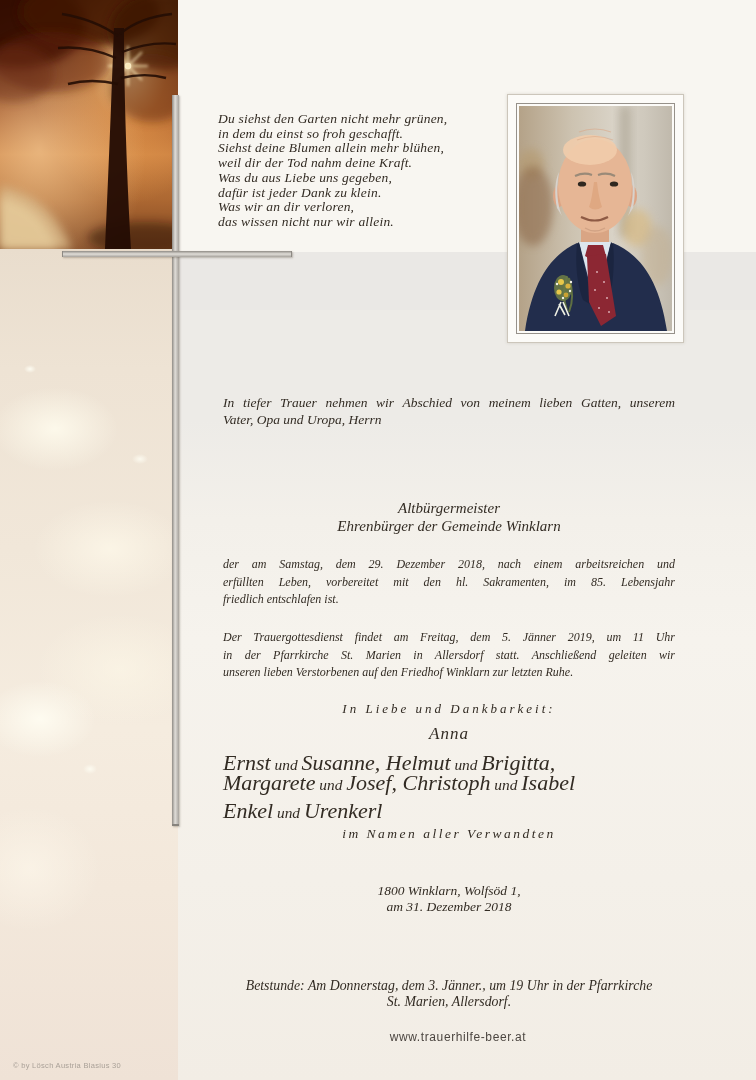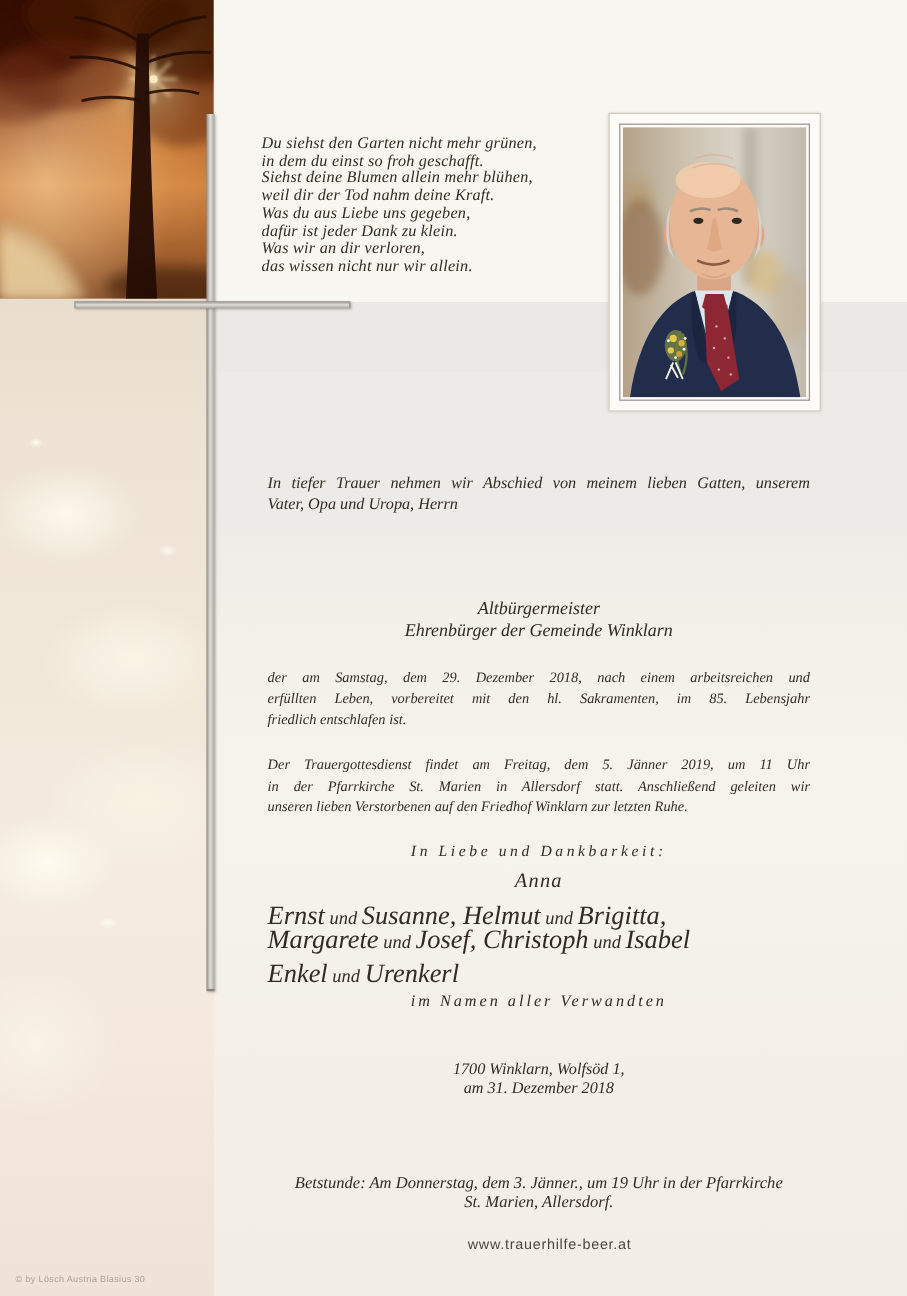--- a/index.html
+++ b/index.html
@@ -244,21 +244,21 @@
     </div>
 
   <div class="liebe scripty">In Liebe und Dankbarkeit:</div>
   <div class="anna scripty">Anna</div>
   <div class="fam fam1 scripty"><span>Ernst</span><span class="small-und"> und </span><span>Susanne, Helmut</span><span class="small-und"> und </span><span>Brigitta,</span></div>
   <div class="fam fam2 scripty"><span>Margarete</span><span class="small-und"> und </span><span>Josef, Christoph</span><span class="small-und"> und </span><span>Isabel</span></div>
   <div class="fam fam3 scripty"><span>Enkel</span><span class="small-und"> und </span><span>Urenkerl</span></div>
   <div class="closing scripty">im Namen aller Verwandten</div>
 
   <div class="address scripty">
-      <div>1700 Winklarn, Wolfsöd 1,</div>
+      <div>1800 Winklarn, Wolfsöd 1,</div>
       <div>am 31. Dezember 2018</div>
     </div>
   <div class="prayer scripty">
       <div>Betstunde: Am Donnerstag, dem 3. Jänner., um 19 Uhr in der Pfarrkirche</div>
       <div>St. Marien, Allersdorf.</div>
     </div>
 
   <div class="website">www.trauerhilfe-beer.at</div>
   <div class="copyright">© by Lösch Austria Blasius 30</div>
 

